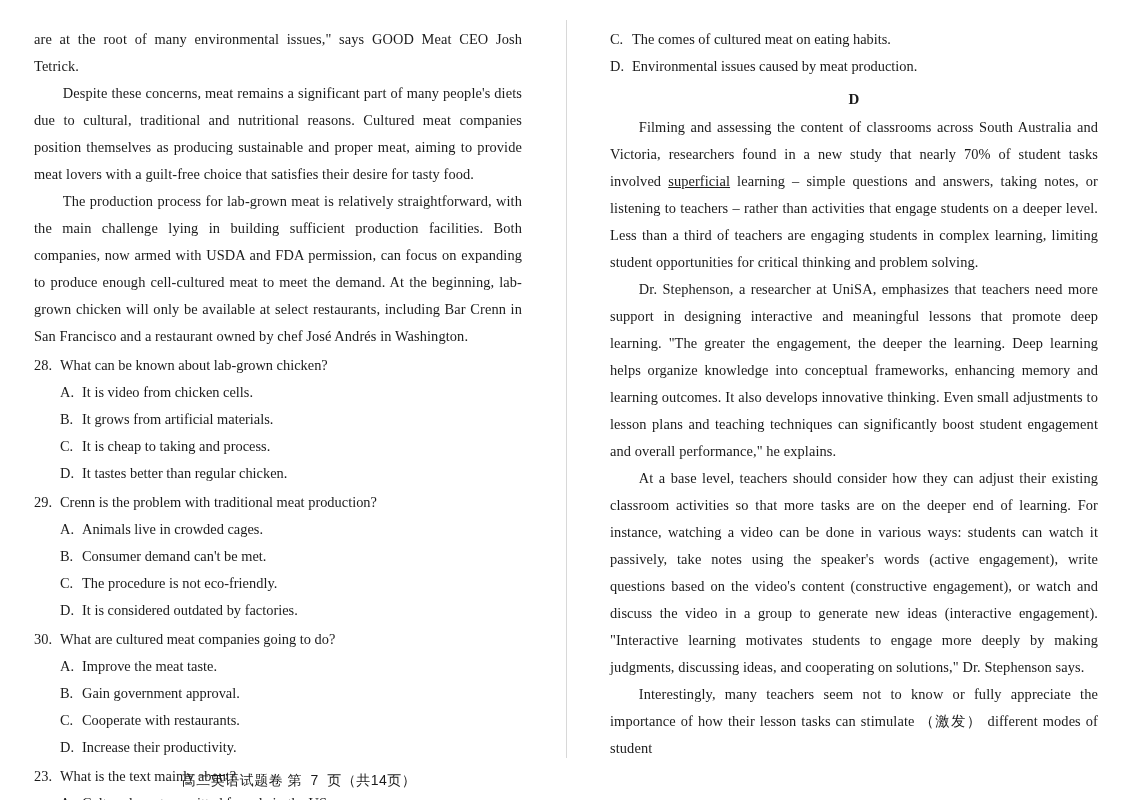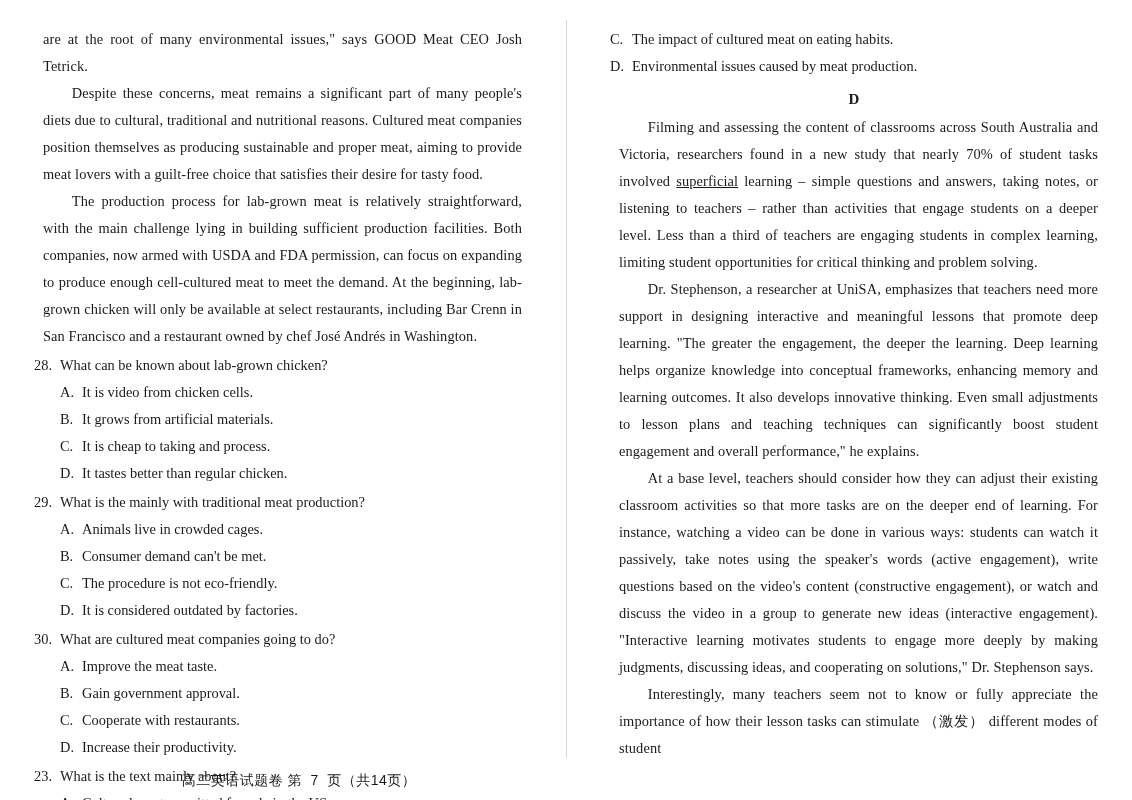--- a/index.html
+++ b/index.html
@@ -34,21 +34,21 @@
   .divider {
     position: absolute;
     left: 566px;
     top: 20px;
     bottom: 42px;
     width: 1px;
     background: #d8d8d8;
   }
 
   p {
-    margin: 0 0 0 9px;
+    margin: 0 0 0 0;
     font-size: 14.4px;
     line-height: 27px;
     text-align: justify;
     text-justify: inter-word;
     letter-spacing: 0.1px;
   }
   p.indent { text-indent: 2em; }
 
   .section-letter {
     text-align: center;
@@ -130,21 +130,21 @@
       <span class="opt-letter">C.</span>
       <span class="opt-text">It is cheap to taking and process.</span>
     </div>
     <div class="option">
       <span class="opt-letter">D.</span>
       <span class="opt-text">It tastes better than regular chicken.</span>
     </div>
 
     <div class="question">
       <span class="q-num">29.</span>
-      <span class="q-text">What is the mainly with traditional meat production?</span>
+      <span class="q-text">Crenn is the problem with traditional meat production?</span>
     </div>
     <div class="option">
       <span class="opt-letter">A.</span>
       <span class="opt-text">Animals live in crowded cages.</span>
     </div>
     <div class="option">
       <span class="opt-letter">B.</span>
       <span class="opt-text">Consumer demand can't be met.</span>
     </div>
     <div class="option">
@@ -190,21 +190,21 @@
       <span>高二英语试题卷 第</span>
       <span class="page-no">7</span>
       <span>页（共14页）</span>
     </div>
   </div>
 
   <div class="column col-right">
 
     <div class="option tight">
       <span class="opt-letter">C.</span>
-      <span class="opt-text">The impact of cultured meat on eating habits.</span>
+      <span class="opt-text">The comes of cultured meat on eating habits.</span>
     </div>
     <div class="option tight">
       <span class="opt-letter">D.</span>
       <span class="opt-text">Environmental issues caused by meat production.</span>
     </div>
 
     <div class="section-letter">D</div>
 
 
     <p class="indent">

